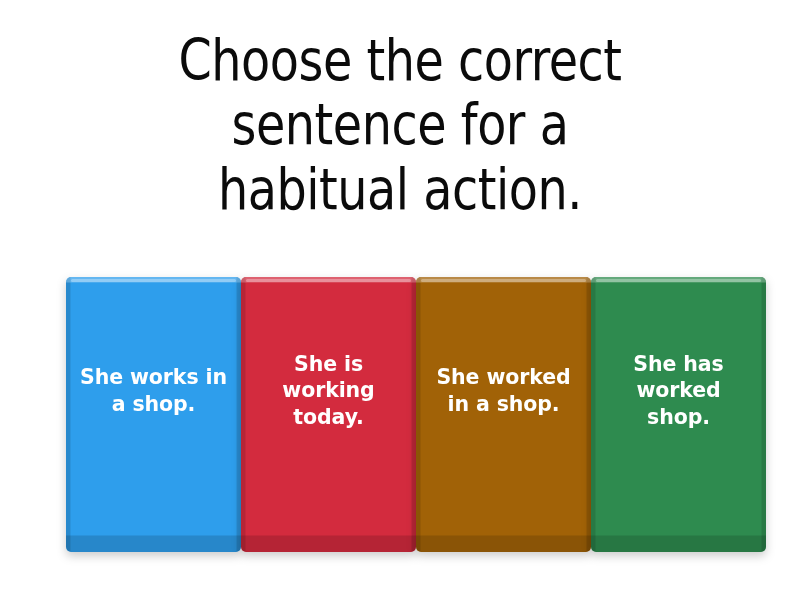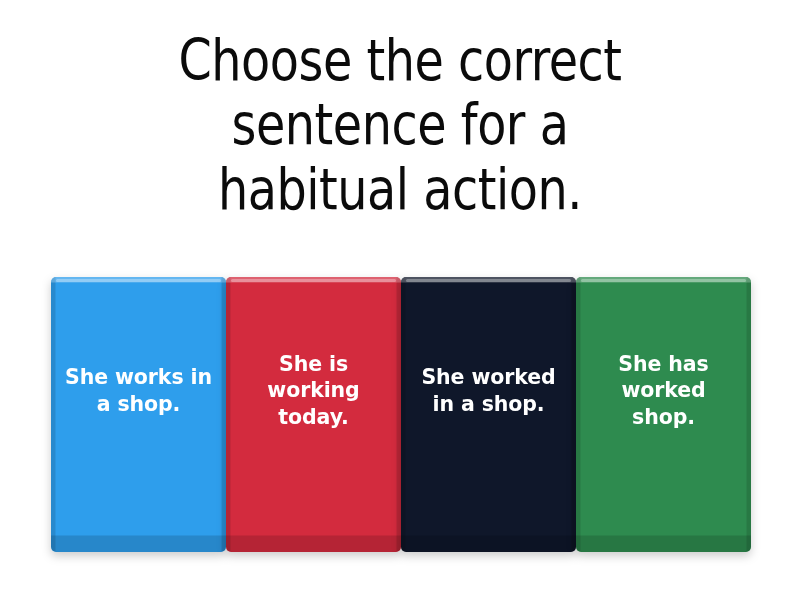--- a/index.html
+++ b/index.html
@@ -51,21 +51,21 @@
 
   
   .answers-row {
     position: absolute;
     left: 36px;
     top: 277px;
     width: 730px;
     height: 275px;
     display: flex;
     flex-direction: row;
-    justify-content: center;
+    justify-content: flex-end;
     align-items: stretch;
   }
 
   .answer-card {
     position: relative;
     width: 175px;
     height: 275px;
     border-radius: 5px;
     box-sizing: border-box;
     display: flex;
@@ -149,21 +149,21 @@
       <div class="answer-label" style="color: rgb(255, 255, 255);">She works in
 a shop.</div>
     </div>
 
     <div class="answer-card" style="background: rgb(211, 43, 62);">
       <div class="answer-label" style="color: rgb(255, 255, 255);">She is
 working
 today.</div>
     </div>
 
-    <div class="answer-card" style="background: #0f172a;">
+    <div class="answer-card" style="background: #a16207;">
       <div class="answer-label" style="color: rgb(255, 255, 255);">She
 worked
 in a shop.</div>
     </div>
 
     <div class="answer-card" style="background: rgb(46, 139, 79);">
       <div class="answer-label" style="color: rgb(255, 255, 255);">She has
 worked
 shop.</div>
     </div>

